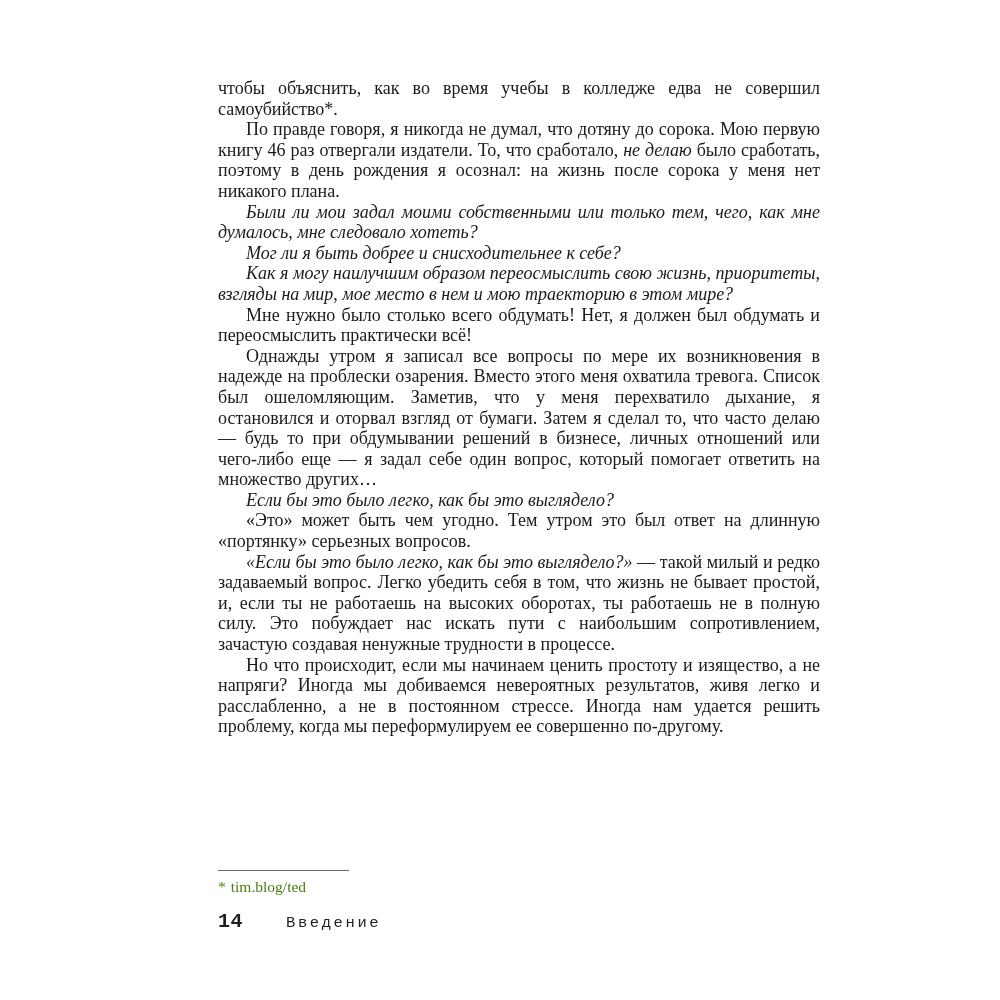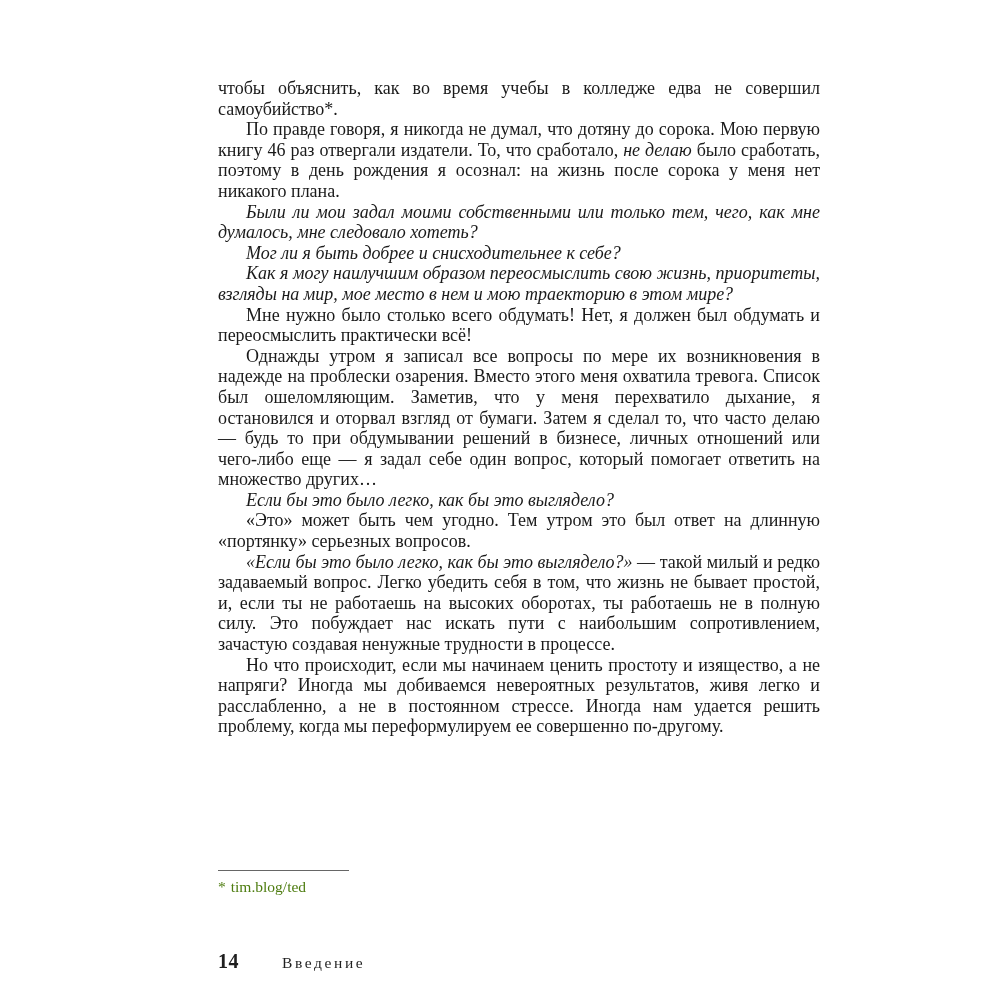--- a/index.html
+++ b/index.html
@@ -48,23 +48,22 @@
     border-top: 1.5px solid #666666;
     margin: 0 0 7px 0;
   }
   .footnote-text .marker { margin-right: 5px; }
   .footer {
     position: absolute;
     left: 218px;
     top: 910px;
     display: flex;
     align-items: baseline;
-    font-family: Liberation Serif, serif;
+    font-family: Liberation Mono, monospace;
     color: #1f1f1f;
-    margin-top: 40px;
   }
   .page-number {
     font-size: 20px;
     font-weight: 700;
     letter-spacing: 0.5px;
   }
   .section-title {
     margin-left: 43px;
     font-size: 15.5px;
     font-weight: 400;

